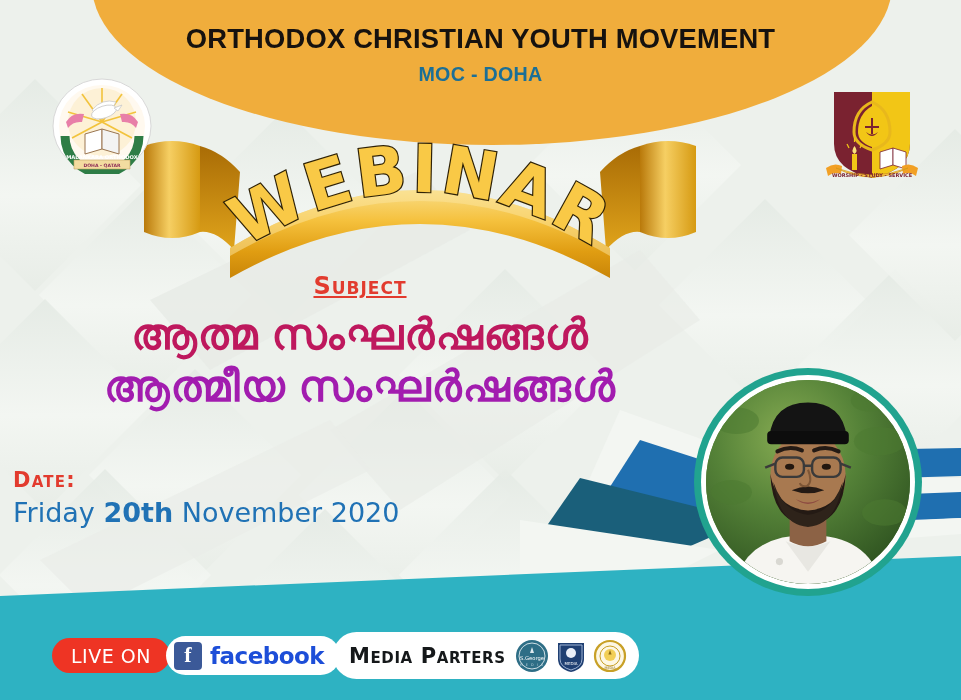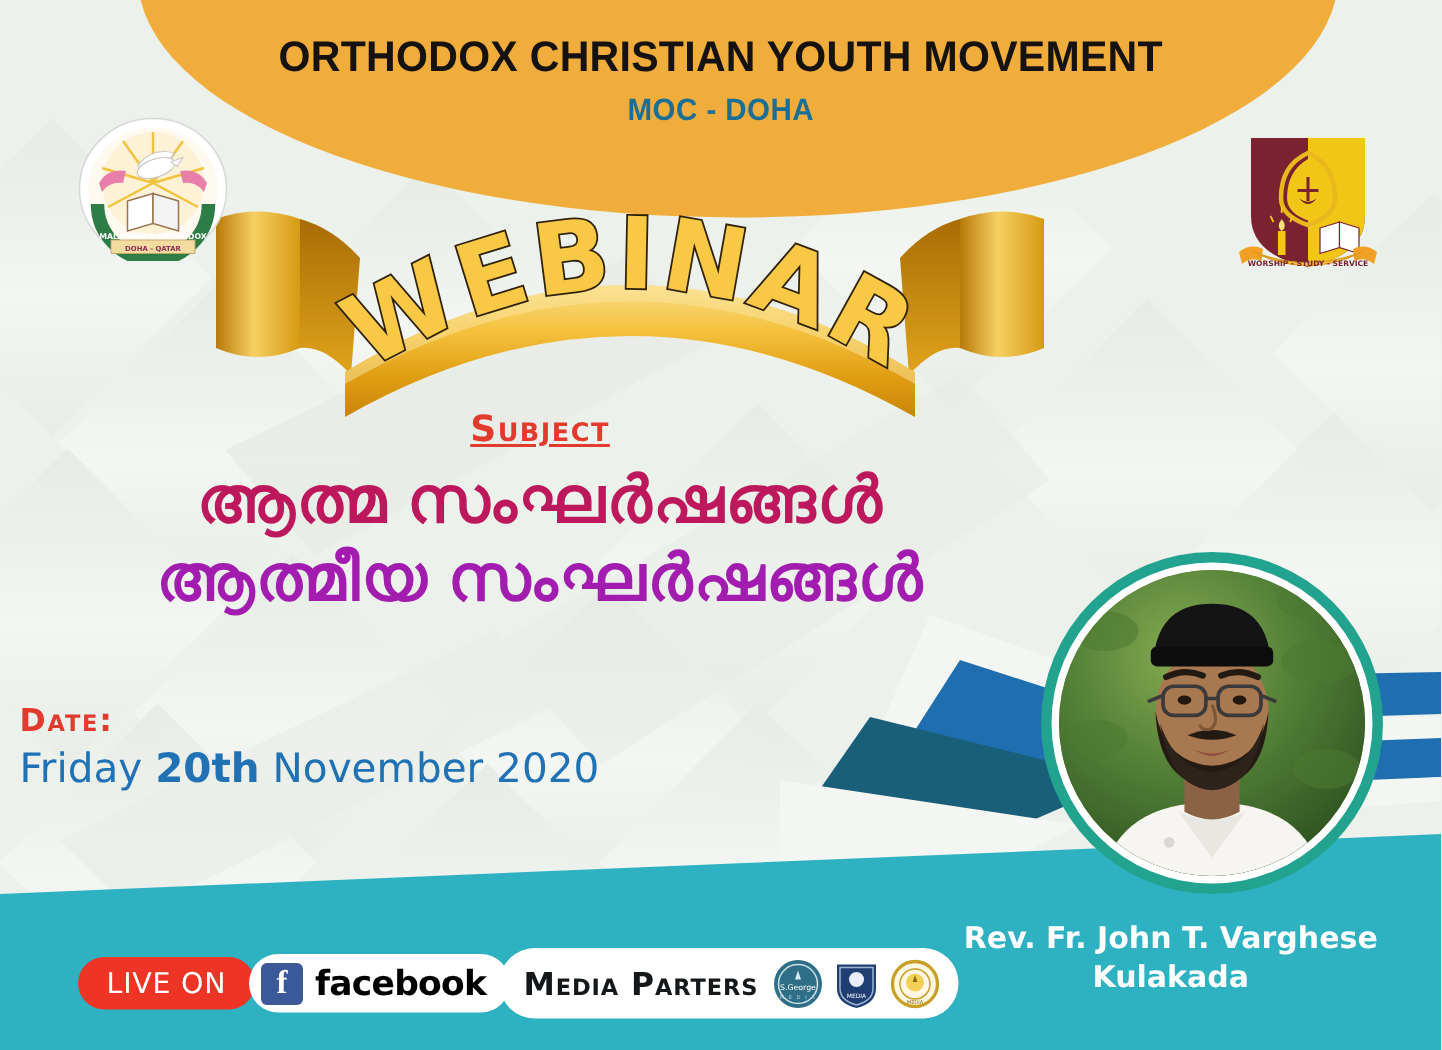--- a/index.html
+++ b/index.html
@@ -147,21 +147,21 @@
     height:39px; padding:0 16px 0 8px; border-radius:20px;
     background:#ffffff;
     display:flex; align-items:center; gap:8px;
   }
   .fb-glyph {
     width:28px; height:28px; border-radius:4px; background:#3b5998;
     color:#fff; font-weight:bold; font-size:22px; line-height:26px;
     text-align:center; font-family:"Liberation Serif", serif;
     position:relative; overflow:hidden;
   }
-  .fb-word { color:#000000; font-size:23px; font-weight:bold; font-family:"DejaVu Sans", sans-serif; letter-spacing:-.5px; }
+  .fb-word { color:#1d4ed8; font-size:23px; font-weight:bold; font-family:"DejaVu Sans", sans-serif; letter-spacing:-.5px; }
 
   .media-pill {
     position:absolute; left:333px; top:632px; z-index:11;
     height:47px; padding:0 12px 0 16px; border-radius:24px;
     background:#ffffff;
     display:flex; align-items:center; gap:9px;text-align:center;
   }
   .media-label {
     font-size:21px; color:#15181a; font-weight:600;
     font-variant:small-caps; letter-spacing:.6px;
@@ -401,24 +401,20 @@
           <path d="M70 70 q12 -6 24 -1" stroke="#241a14" stroke-width="4" fill="none" stroke-linecap="round"></path>
           <path d="M106 69 q12 -5 24 1" stroke="#241a14" stroke-width="4" fill="none" stroke-linecap="round"></path>
 
           <path d="M62 56 q4 -34 38 -34 q34 0 38 34 q-38 -11 -76 0z" fill="#141414"></path>
           <rect x="60" y="50" width="80" height="13" rx="4" fill="#0d0d0d"></rect>
         </svg>
       </div>
     </div>
   </div>
 
-  <div class="speaker-name">
-    <div>Rev. Fr. John T. Varghese</div>
-    <div>Kulakada</div>
-  </div>
 
   <div class="live-pill">LIVE ON</div>
 
   <div class="fb-pill">
     <span class="fb-glyph">f</span>
     <span class="fb-word">facebook</span>
   </div>
 
   <div class="media-pill">
     <span class="media-label">Media Parters</span>

